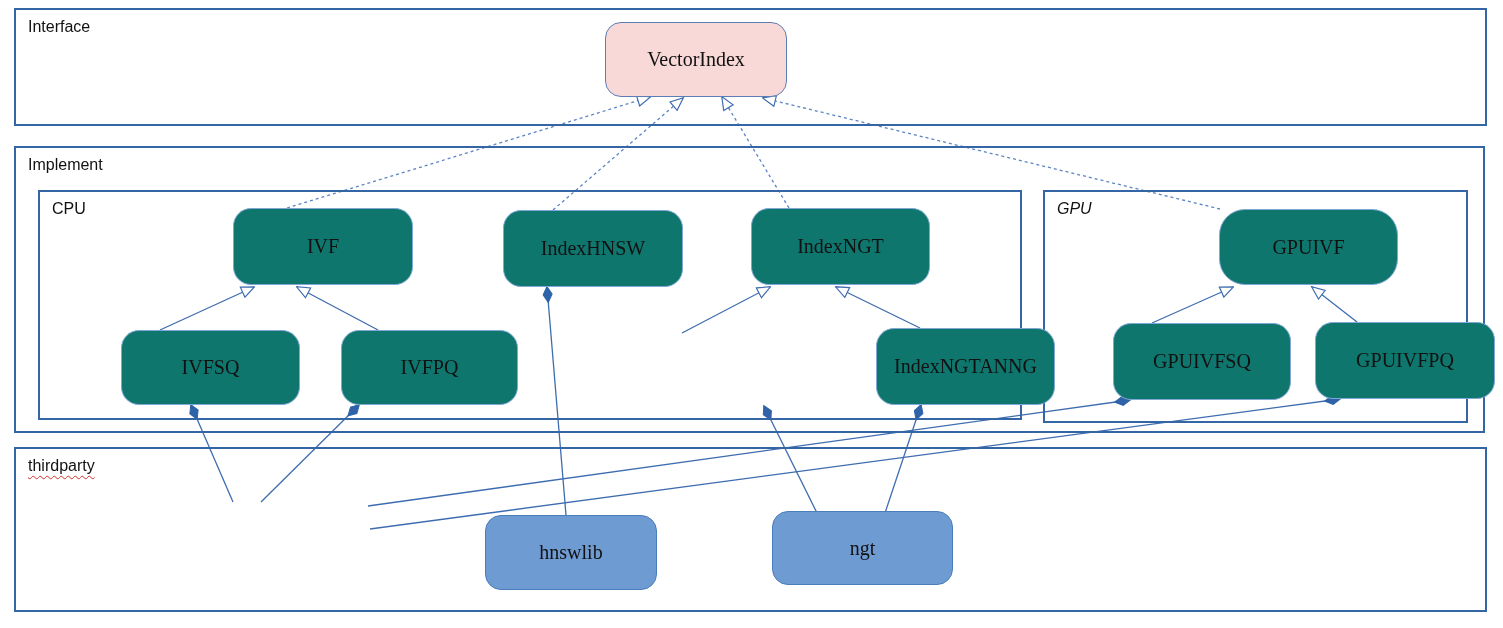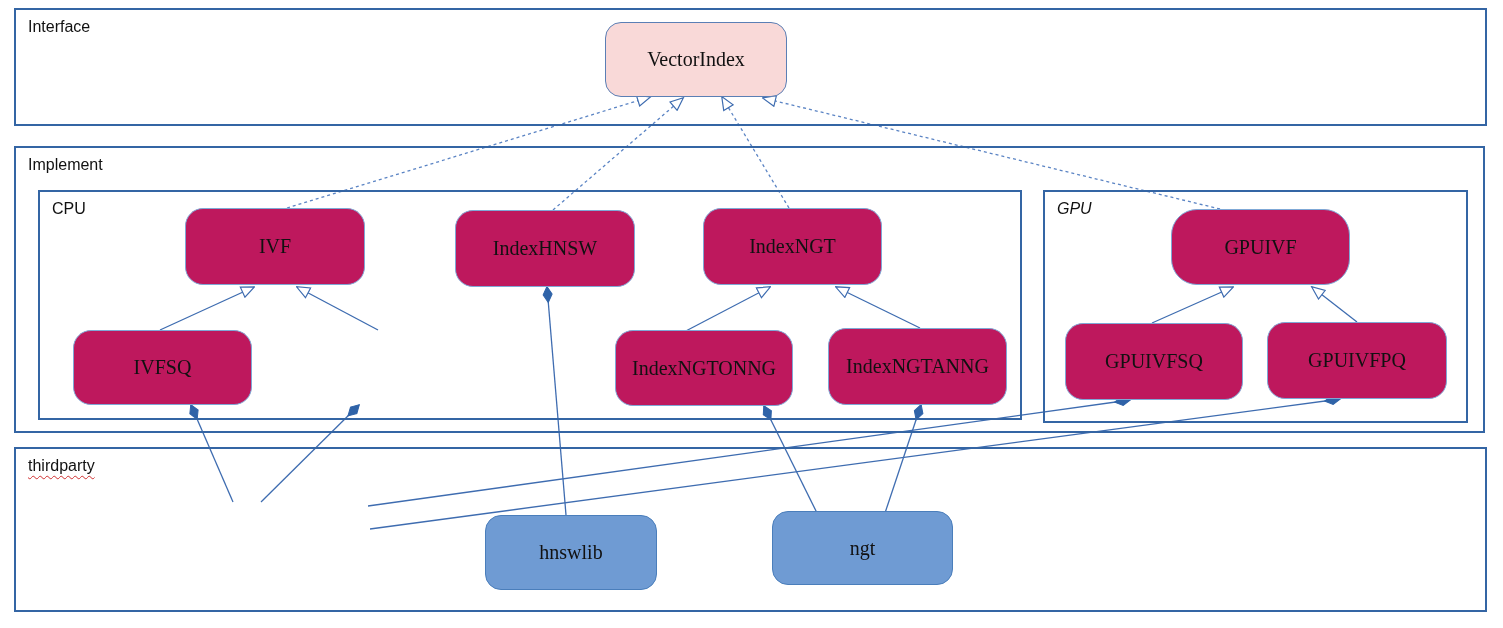--- a/index.html
+++ b/index.html
@@ -21,21 +21,21 @@
     text-decoration-color:#d03030;
     text-decoration-thickness:1px;
     text-underline-offset:4px;
   }
   .node{
     position:absolute;box-sizing:border-box;border-radius:18px;
     display:flex;align-items:center;justify-content:center;
     font-family:"Liberation Serif","DejaVu Serif",serif;
     font-size:20px;color:#111111;text-align:right;
   }
-  .node.green{background:#be185d;border:1.5px solid #7fa8d6;}
+  .node.green{background:#0f766e;border:1.5px solid #7fa8d6;margin-left:48px;}
   .node.pink{background:#f9d9d8;border:1.5px solid #5b7fb5;}
   .node.blue{background:#6f9bd3;border:1.5px solid #4a7ebb;border-radius:16px;}
   #edge-layer{
     position:absolute;left:0;top:0;width:1503px;height:628px;
     pointer-events:none;
   }
   #edge-layer line{fill:none;}
   line.realization{stroke:#5b84c4;stroke-width:1.3;stroke-dasharray:3 3;}
   line.inheritance{stroke:#3e6cb0;stroke-width:1.3;}
   line.composition{stroke:#3e6cb0;stroke-width:1.3;}
@@ -108,24 +108,24 @@
   </div>
 
   <div class="node green" style="left:703px;top:208px;width:179px;height:77px;">
     <span>IndexNGT</span>
   </div>
 
   <div class="node green" style="left:73px;top:330px;width:179px;height:75px;">
     <span>IVFSQ</span>
   </div>
 
+  <div class="node green" style="left:293px;top:330px;width:177px;height:75px;">
+    <span>IVFPQ</span>
+  </div>
 
-  <div class="node green" style="left:615px;top:330px;width:178px;height:76px;">
-    <span>IndexNGTONNG</span>
-  </div>
 
   <div class="node green" style="left:828px;top:328px;width:179px;height:77px;">
     <span>IndexNGTANNG</span>
   </div>
 
   <div class="node green" style="left:1171px;top:209px;width:179px;height:76px;border-radius:26px;">
     <span>GPUIVF</span>
   </div>
 
   <div class="node green" style="left:1065px;top:323px;width:178px;height:77px;">

